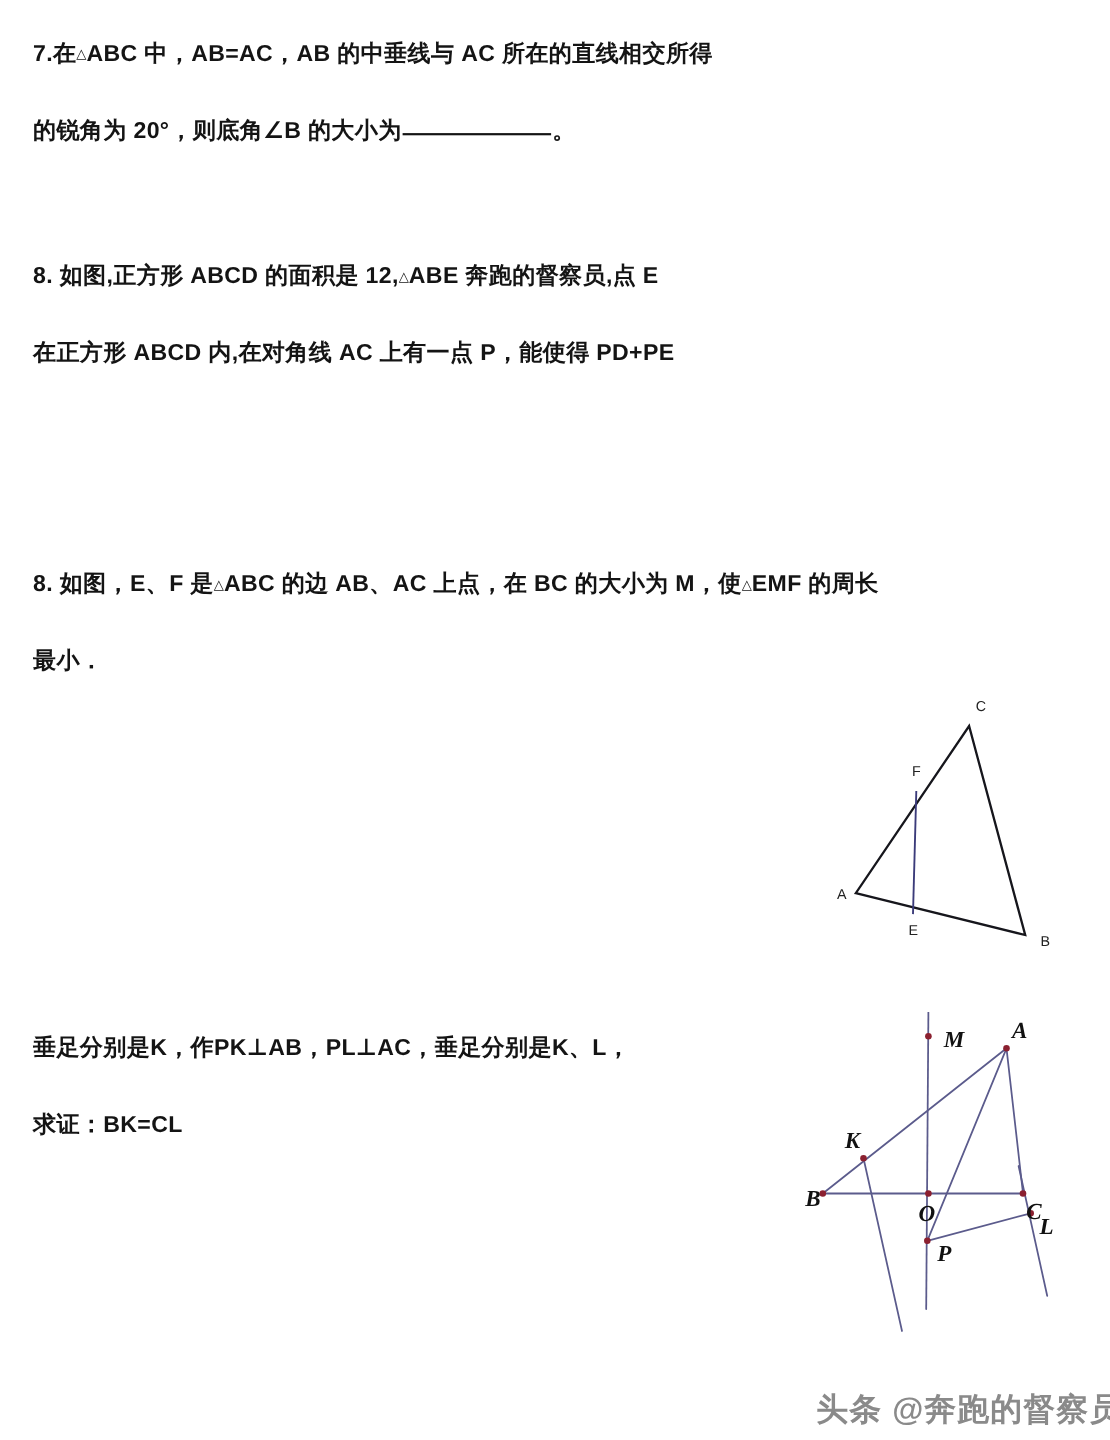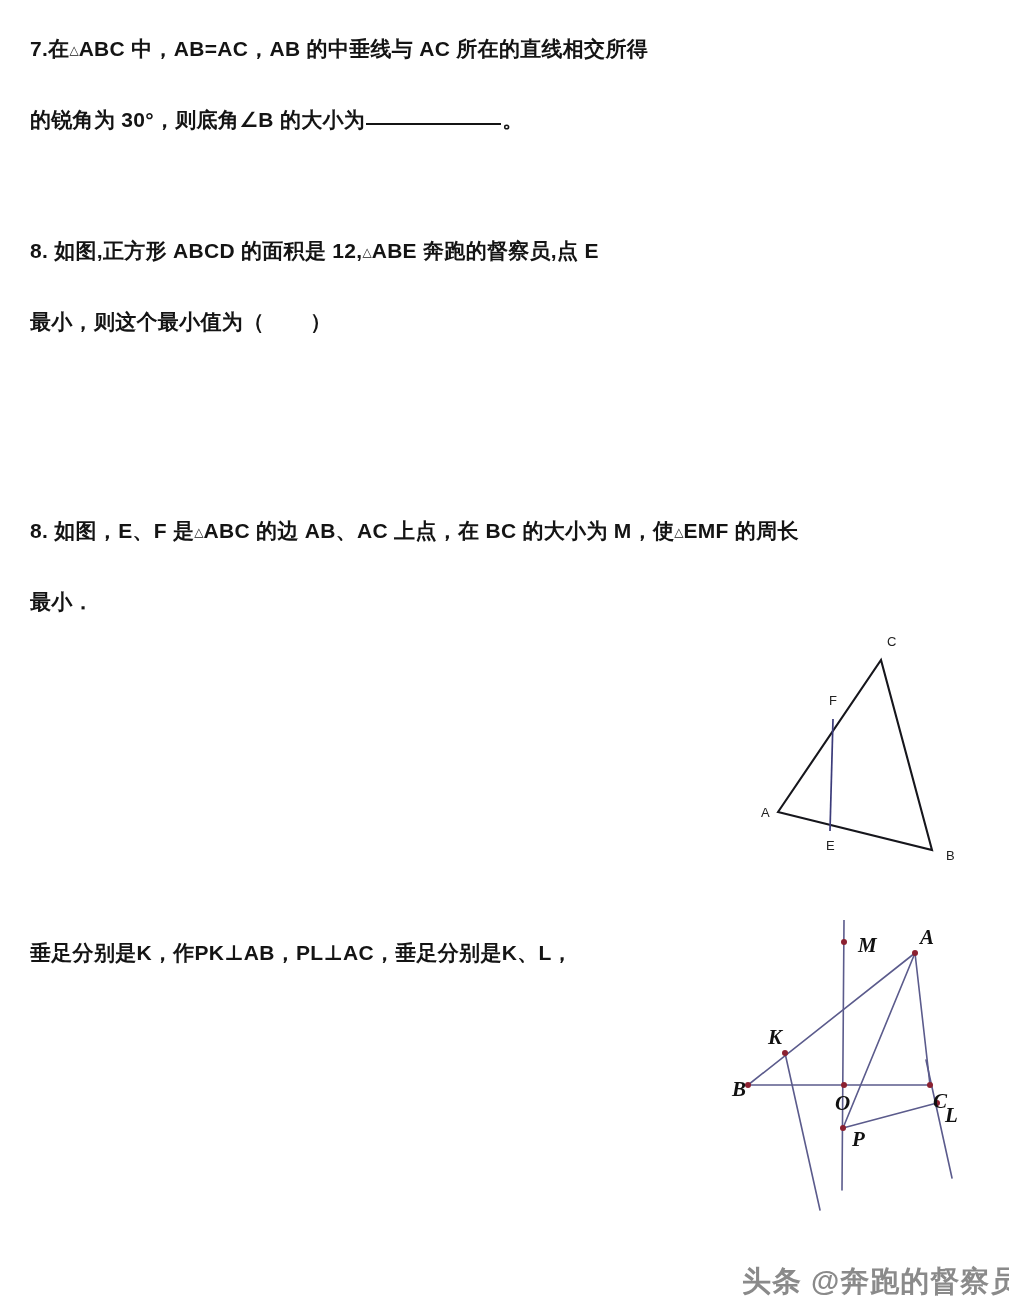--- a/index.html
+++ b/index.html
@@ -87,30 +87,30 @@
 </head>
 <body>
 
 <div class="page">
 
   <div class="qblock" style="top: 14px;">
     <div class="qline">
       <span>7.在</span><span class="tri-sym">△</span><span>ABC 中，AB=AC，AB 的中垂线与 AC 所在的直线相交所得</span>
     </div>
     <div class="qline">
-      <span>的锐角为 30°，则底角∠B 的大小为</span><span class="blank-line"></span><span>。</span>
+      <span>的锐角为 20°，则底角∠B 的大小为</span><span class="blank-line"></span><span>。</span>
     </div>
   </div>
 
   <div class="qblock" style="top: 216px;">
     <div class="qline">
       <span>8. 如图,正方形 ABCD 的面积是 12,</span><span class="tri-sym">△</span><span>ABE 奔跑的督察员,点 E</span>
     </div>
     <div class="qline">
-      <span>最小，则这个最小值为（</span><span class="gap"></span><span>）</span>
+      <span>在正方形 ABCD 内,在对角线 AC 上有一点 P，能使得 PD+PE</span>
     </div>
   </div>
 
   <div class="qblock" style="top: 496px;">
     <div class="qline">
       <span>8. 如图，E、F 是</span><span class="tri-sym">△</span><span>ABC 的边 AB、AC 上点，在 BC 的大小为 M，使</span><span class="tri-sym">△</span><span>EMF 的周长</span>
     </div>
     <div class="qline">
       <span>最小．</span>
     </div>
@@ -127,20 +127,23 @@
       <text class="lbl" x="196" y="244">B</text>
       <text class="lbl" x="137" y="30">C</text>
       <text class="lbl" x="76" y="234">E</text>
       <text class="lbl" x="79" y="89">F</text>
     </svg>
   </div>
 
   <div class="qblock" style="top: 918px;">
     <div class="qline">
       <span>垂足分别是K，作PK⊥AB，PL⊥AC，垂足分别是K、L，</span>
+    </div>
+    <div class="qline">
+      <span>求证：BK=CL</span>
     </div>
   </div>
 
   <div class="figure" style="left: 730px; top: 920px;">
     <svg width="270" height="300" viewBox="0 0 270 300">
       <g stroke="#5b5b8c" stroke-width="1.6" fill="none" stroke-linecap="round">
 
         <line x1="114" y1="0" x2="112" y2="270"></line>
 
         <line x1="18" y1="165" x2="200" y2="165"></line>

